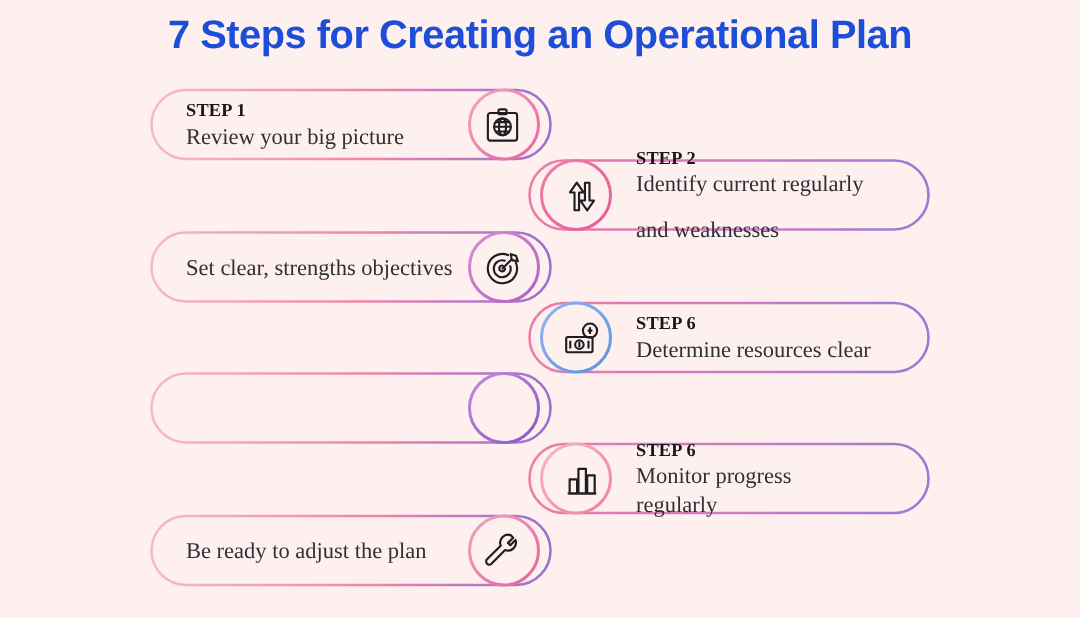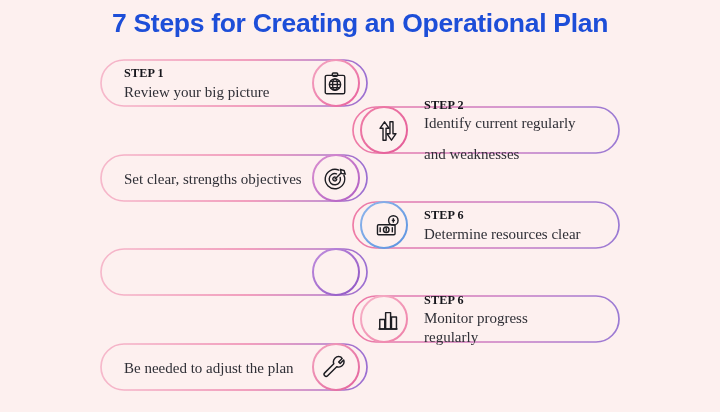--- a/index.html
+++ b/index.html
@@ -190,21 +190,21 @@
         <path d="M3.2 20.3h17.6"></path>
         <rect x="4.4" y="11.6" width="4.6" height="8.7"></rect>
         <rect x="9.8" y="5.2" width="4.6" height="15.1"></rect>
         <rect x="15.2" y="9.2" width="4.6" height="11.1"></rect>
       </svg>
     </div>
   </div>
 
   <div class="row left" style="top:344px">
     <div class="txt">
-      <div class="step-desc">Be needed to adjust the plan</div>
+      <div class="step-desc">Be ready to adjust the plan</div>
     </div>
     <div class="iconwrap">
       <svg width="26" height="26" viewBox="0 0 24 24" fill="none" stroke="#1d1d22" stroke-width="1.35" stroke-linejoin="round" stroke-linecap="round">
         <path d="M18.6 3.2 15.4 6.4l1.4 1.4 3.2-3.2a4.9 4.9 0 0 1-6.4 6.2L5.2 19.2a1.9 1.9 0 0 1-2.7-2.7l8.4-8.4a4.9 4.9 0 0 1 6.2-6.4z"></path>
       </svg>
     </div>
   </div>
 
 </div>
 

